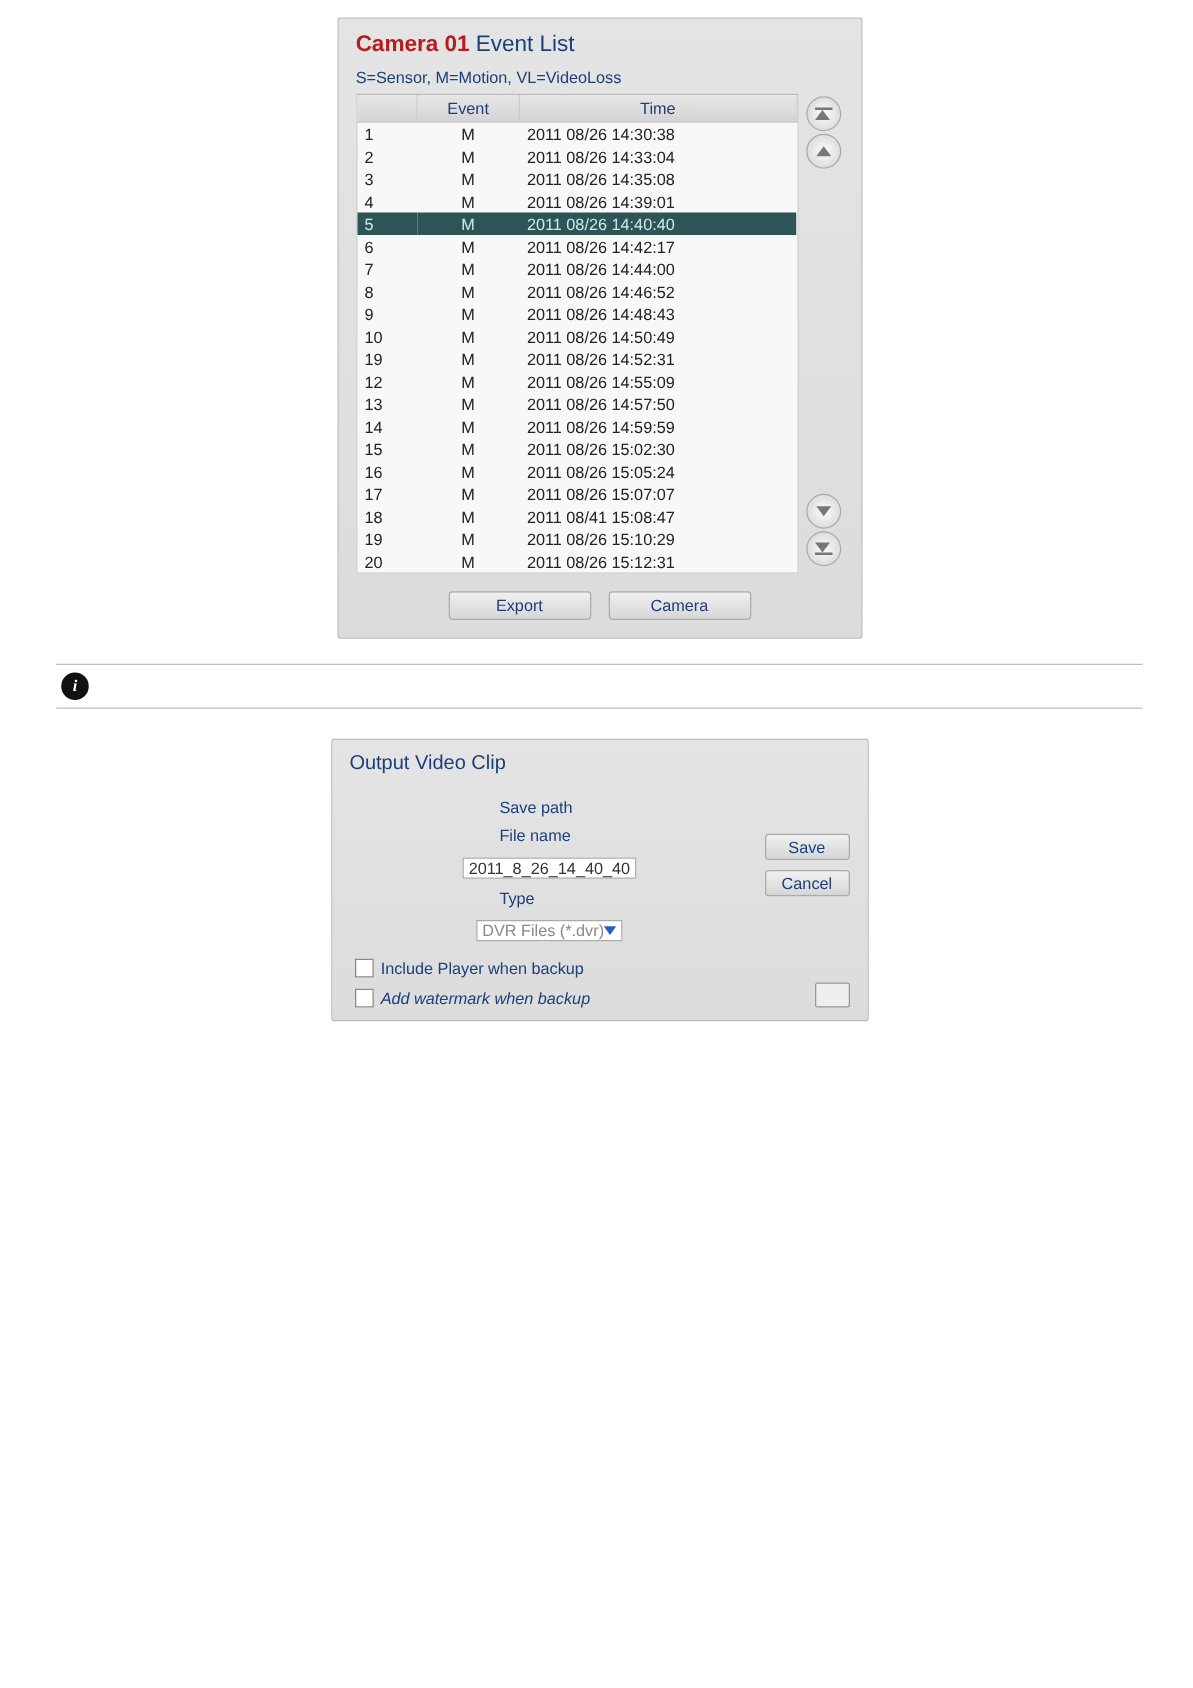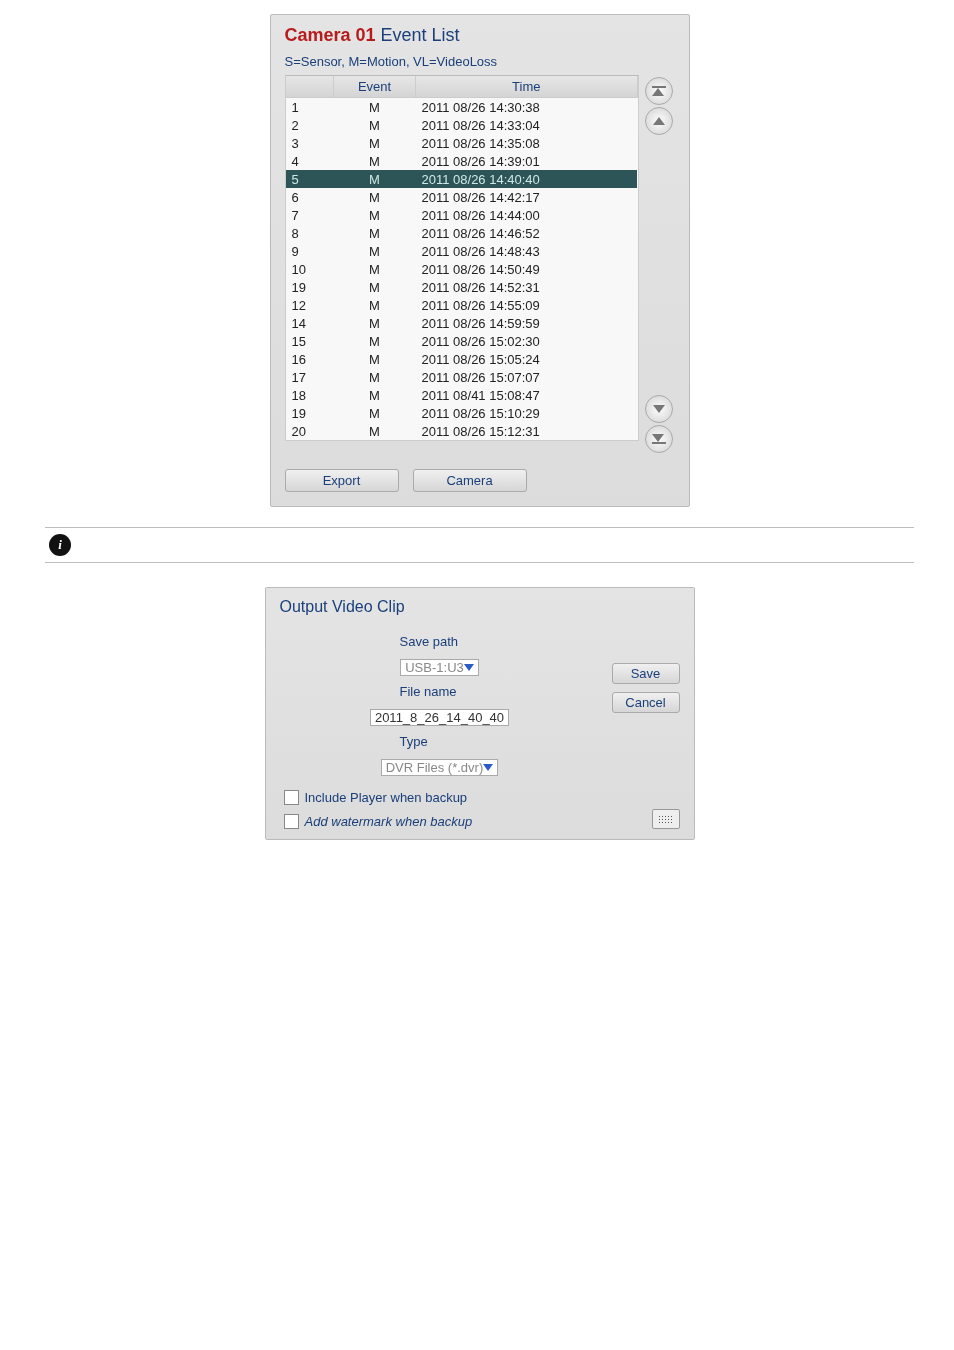--- a/index.html
+++ b/index.html
@@ -106,20 +106,21 @@
     border-right: 6px solid transparent;
     border-top: 8px solid #777;
   }
   .bar-top .lbar, .bar-bot .lbar {
     width: 14px; height: 2px; background:#777; display:block;
   }
   .bar-top { display:flex; flex-direction:column; align-items:center; }
   .bar-bot { display:flex; flex-direction:column; align-items:center; }
   .footbtns {
     display: flex;
+    justify-content: center;
     gap: 14px;
     margin-top: 14px;
   }
   .btn {
     min-width: 80px;
     padding: 3px 16px;
     background: linear-gradient(to bottom,#f0f0f0,#d6d6d6);
     border: 1px solid #aaa;
     border-radius: 3px;
     color: #1a3f7a;
@@ -318,20 +319,25 @@
                 <td class="col-idx">19</td>
                 <td class="col-event">M</td>
                 <td class="col-time">2011 08/26 14:52:31</td>
               </tr>
               <tr>
                 <td class="col-idx">12</td>
                 <td class="col-event">M</td>
                 <td class="col-time">2011 08/26 14:55:09</td>
               </tr>
               <tr>
+                <td class="col-idx">13</td>
+                <td class="col-event">M</td>
+                <td class="col-time">2011 08/26 14:57:50</td>
+              </tr>
+              <tr>
                 <td class="col-idx">14</td>
                 <td class="col-event">M</td>
                 <td class="col-time">2011 08/26 14:59:59</td>
               </tr>
               <tr>
                 <td class="col-idx">15</td>
                 <td class="col-event">M</td>
                 <td class="col-time">2011 08/26 15:02:30</td>
               </tr>
               <tr>
@@ -399,24 +405,20 @@
     <span class="info-icon">i</span>
   </div>
 
   <div class="panel output-panel">
     <div class="output-title">Output Video Clip</div>
 
     <div style="display:flex; gap:12px;">
       <div style="flex:1;">
         <div class="form-row">
           <div class="form-label">Save path</div>
-          <div class="field readonly">
-            <span>USB-1:U3</span>
-            <span class="dropdown-arrow"></span>
-          </div>
         </div>
         <div class="form-row">
           <div class="form-label">File name</div>
           <div class="field">
             <span>2011_8_26_14_40_40</span>
           </div>
         </div>
         <div class="form-row">
           <div class="form-label">Type</div>
           <div class="field readonly">

